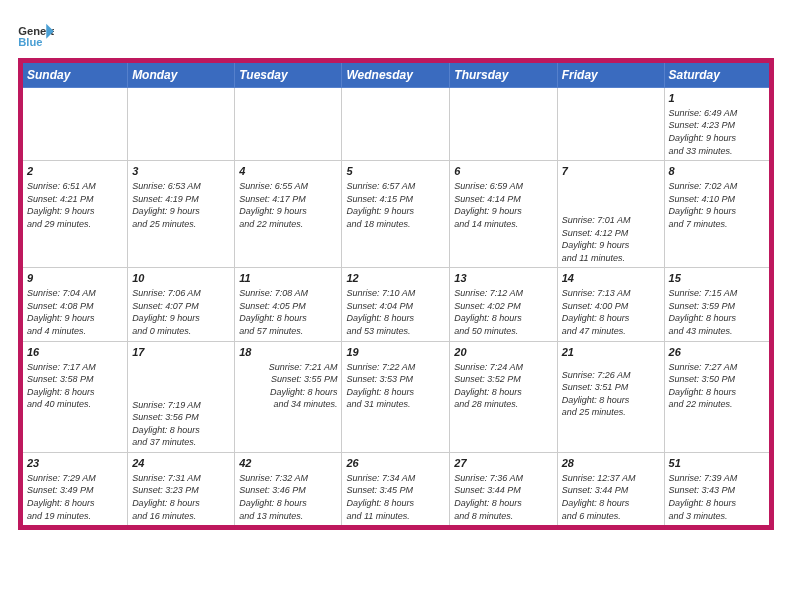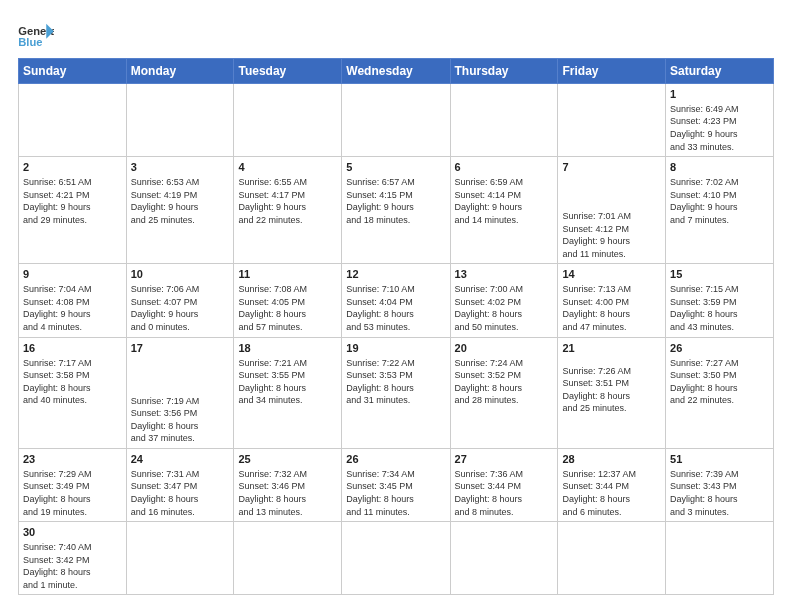--- a/index.html
+++ b/index.html
@@ -39,21 +39,22 @@
       color: #222;
       line-height: 1.1;
     }
     .subtitle {
       font-size: 13px;
       color: #555;
     }
     .calendar {
       width: 100%;
       border-collapse: collapse;
-      border: 1px solid #be185d;
+      border: 5px solid #be185d;
+      font-style: italic;
     }
     .calendar th {
       background: #3a6bbf;
       color: #fff;
       font-size: 12px;
       font-weight: bold;
       padding: 5px 4px;
       text-align: left;
       border: 1px solid #5580cc;
     }
@@ -205,21 +206,21 @@
           </td>
           <td>
             <span class="day-num">12</span>
             <div class="day-info" style="white-space: pre-line;">Sunrise: 7:10 AM
 Sunset: 4:04 PM
 Daylight: 8 hours
 and 53 minutes.</div>
           </td>
           <td>
             <span class="day-num">13</span>
-            <div class="day-info" style="white-space: pre-line;">Sunrise: 7:00 AM
+            <div class="day-info" style="white-space: pre-line;">Sunrise: 7:12 AM
 Sunset: 4:02 PM
 Daylight: 8 hours
 and 50 minutes.</div>
           </td>
           <td>
             <span class="day-num">14</span>
             <div class="day-info" style="white-space: pre-line;">Sunrise: 7:13 AM
 Sunset: 4:00 PM
 Daylight: 8 hours
 and 47 minutes.</div>
@@ -242,21 +243,21 @@
           </td>
           <td>
             <span class="day-num">17</span>
             <div class="day-info" style="white-space: pre-line; margin-top: 39px;">Sunrise: 7:19 AM
 Sunset: 3:56 PM
 Daylight: 8 hours
 and 37 minutes.</div>
           </td>
           <td>
             <span class="day-num">18</span>
-            <div class="day-info" style="white-space: pre-line;">Sunrise: 7:21 AM
+            <div class="day-info" style="white-space: pre-line; text-align: right;">Sunrise: 7:21 AM
 Sunset: 3:55 PM
 Daylight: 8 hours
 and 34 minutes.</div>
           </td>
           <td>
             <span class="day-num">19</span>
             <div class="day-info" style="white-space: pre-line;">Sunrise: 7:22 AM
 Sunset: 3:53 PM
 Daylight: 8 hours
 and 31 minutes.</div>
@@ -287,26 +288,26 @@
           <td>
             <span class="day-num">23</span>
             <div class="day-info" style="white-space: pre-line;">Sunrise: 7:29 AM
 Sunset: 3:49 PM
 Daylight: 8 hours
 and 19 minutes.</div>
           </td>
           <td>
             <span class="day-num">24</span>
             <div class="day-info" style="white-space: pre-line;">Sunrise: 7:31 AM
-Sunset: 3:47 PM
+Sunset: 3:23 PM
 Daylight: 8 hours
 and 16 minutes.</div>
           </td>
           <td>
-            <span class="day-num">25</span>
+            <span class="day-num">42</span>
             <div class="day-info" style="white-space: pre-line;">Sunrise: 7:32 AM
 Sunset: 3:46 PM
 Daylight: 8 hours
 and 13 minutes.</div>
           </td>
           <td>
             <span class="day-num">26</span>
             <div class="day-info" style="white-space: pre-line;">Sunrise: 7:34 AM
 Sunset: 3:45 PM
 Daylight: 8 hours
@@ -326,31 +327,16 @@
 Daylight: 8 hours
 and 6 minutes.</div>
           </td>
           <td>
             <span class="day-num">51</span>
             <div class="day-info" style="white-space: pre-line;">Sunrise: 7:39 AM
 Sunset: 3:43 PM
 Daylight: 8 hours
 and 3 minutes.</div>
           </td>
-        </tr>
-        <tr>
-          <td>
-            <span class="day-num">30</span>
-            <div class="day-info" style="white-space: pre-line;">Sunrise: 7:40 AM
-Sunset: 3:42 PM
-Daylight: 8 hours
-and 1 minute.</div>
-          </td>
-          <td class="empty-cell"></td>
-          <td class="empty-cell"></td>
-          <td class="empty-cell"></td>
-          <td class="empty-cell"></td>
-          <td class="empty-cell"></td>
-          <td class="empty-cell"></td>
         </tr>
       </tbody>
   </table>
 </div>
 
 </body></html>

